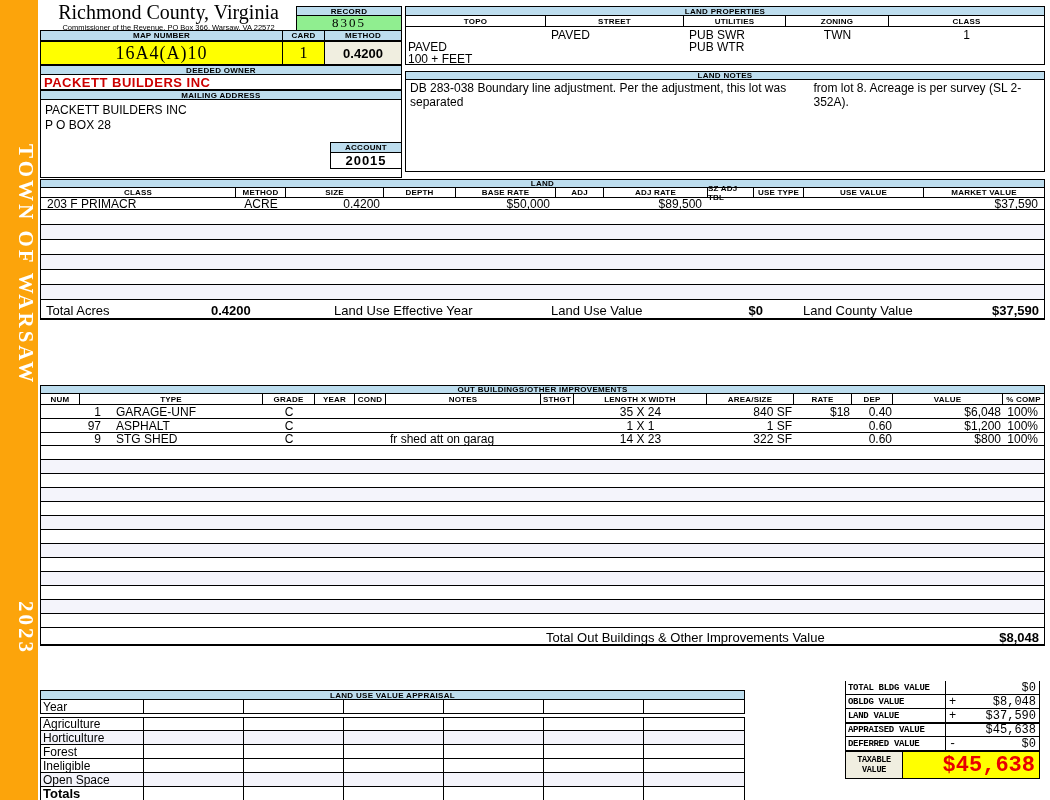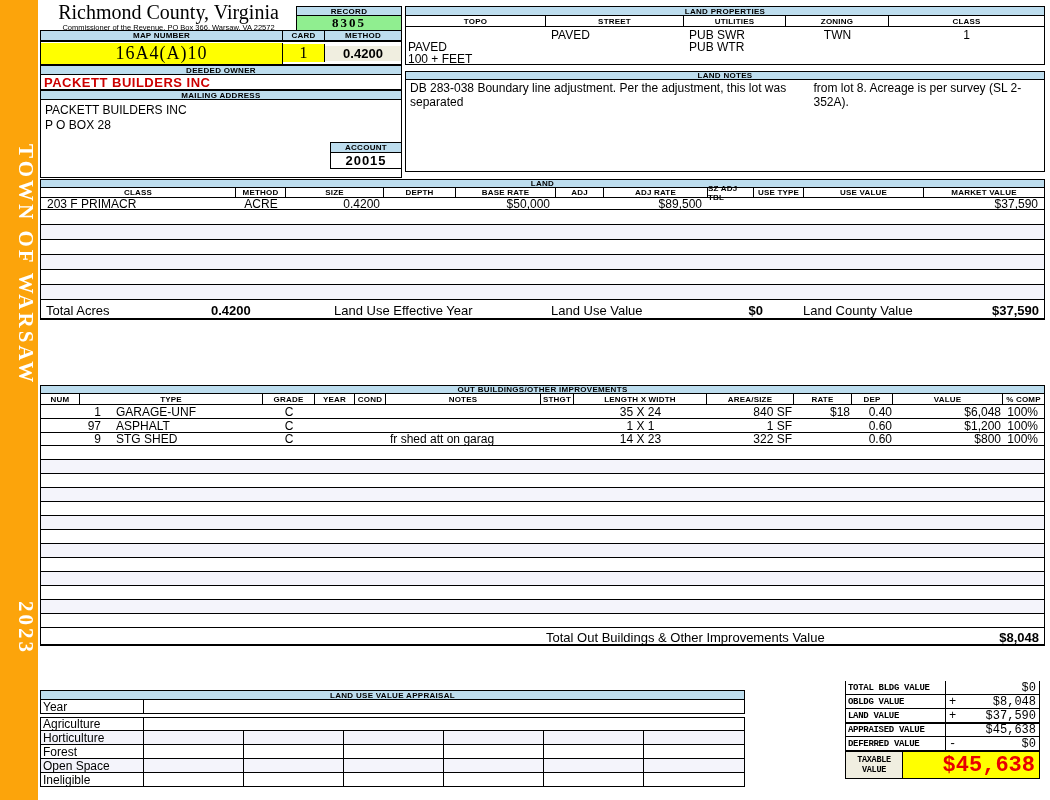--- a/index.html
+++ b/index.html
@@ -13,21 +13,21 @@
   .sidebar{position:absolute;left:0;top:0;width:38px;height:800px;background:#FCA40B;}
   .vtext{position:absolute;left:0;width:38px;display:flex;justify-content:center;
          writing-mode:vertical-rl;text-orientation:mixed;color:#fff;
          font-family:"Liberation Serif",serif;font-weight:bold;font-size:21px;letter-spacing:3px;}
 
   
   .bar{background:#BDDDEE;border:1px solid #000;box-sizing:border-box;
        font-weight:bold;font-size:8px;letter-spacing:.3px;
        display:flex;align-items:center;justify-content:center;}
   .row{display:flex;border:solid #000;border-width:0 1px 1px 1px;box-sizing:border-box;background:#fff;}
-  .row.bt{border-top:1px solid #000;align-items:center;}
+  .row.bt{border-top:1px solid #000;}
   .hcell{border-right:1px solid #000;box-sizing:border-box;background:#fff;
          font-weight:bold;font-size:8px;letter-spacing:.2px;
          display:flex;align-items:center;justify-content:center;}
   .hcell.blue{background:#BDDDEE;border-top:1px solid #000;border-bottom:1px solid #000;}
   .hcell:last-child{border-right:none;}
   .dcell{box-sizing:border-box;font-size:12px;display:flex;align-items:center;white-space:nowrap;overflow:visible;}
   .al{justify-content:flex-start;} .ac{justify-content:center;} .ar{justify-content:flex-end;}
   .filler{height:15px;}
   .filler.alt{background:#f4f4fb;}
   .bold{font-weight:bold;}
@@ -55,21 +55,21 @@
   <div class="sidebar">
     <div class="vtext" style="top:140px;height:250px;">TOWN OF WARSAW</div>
     <div class="vtext" style="top:590px;height:75px;">2023</div>
   </div>
 
   <div class="abs serif" style="left:42px;top:1px;width:253px;text-align:center;font-size:20px;">Richmond County, Virginia</div>
   <div class="abs" style="left:42px;top:23px;width:253px;text-align:center;font-size:7.5px;">Commissioner of the Revenue, PO Box 366, Warsaw, VA 22572</div>
 
   <div class="abs" style="left:296px;top:6px;width:106px;">
     <div class="bar" style="height:10px;">RECORD</div>
-    <div class="row green serif" style="height:15px;align-items:center;justify-content:center;font-weight:bold;font-size:13px;letter-spacing:2px;background:#90EE90;">8305</div>
+    <div class="row green serif" style="height:15px;align-items:center;justify-content:center;font-weight:normal;font-size:13px;letter-spacing:2px;background:#90EE90;">8305</div>
   </div>
 
   <div class="abs" style="left:405px;top:6px;width:640px;">
     <div class="bar" style="height:10px;">LAND PROPERTIES</div>
     <div class="row" style="height:11px;">
       <div class="hcell" style="width:140px;">TOPO</div>
       <div class="hcell" style="width:138px;">STREET</div>
       <div class="hcell" style="width:102px;">UTILITIES</div>
       <div class="hcell" style="width:103px;">ZONING</div>
       <div class="hcell" style="flex:1;">CLASS</div>
@@ -301,31 +301,40 @@
       </div>
     <div class="row lua-row" style="height:14px;">
       <div class="lua-label mono">Forest</div>
     <div class="lua-cell"></div>
         <div class="lua-cell"></div>
         <div class="lua-cell"></div>
         <div class="lua-cell"></div>
         <div class="lua-cell"></div>
         <div class="lua-cell"></div>
       </div>
+    <div class="row lua-row" style="height:14px;">
+      <div class="lua-label mono">Ineligible</div>
+    <div class="lua-cell"></div>
+        <div class="lua-cell"></div>
+        <div class="lua-cell"></div>
+        <div class="lua-cell"></div>
+        <div class="lua-cell"></div>
+        <div class="lua-cell"></div>
+      </div>
     <div class="row lua-row" style="height:14px;background:#f4f4fb;">
       <div class="lua-label mono">Open Space</div>
     <div class="lua-cell"></div>
         <div class="lua-cell"></div>
         <div class="lua-cell"></div>
         <div class="lua-cell"></div>
         <div class="lua-cell"></div>
         <div class="lua-cell"></div>
       </div>
     <div class="row lua-row" style="height:14px;">
-      <div class="lua-label mono">Ineligible</div>
+      <div class="lua-label mono bold" style="font-size:13px;">Totals</div>
     <div class="lua-cell"></div>
         <div class="lua-cell"></div>
         <div class="lua-cell"></div>
         <div class="lua-cell"></div>
         <div class="lua-cell"></div>
         <div class="lua-cell"></div>
       </div>
   </div>
 
   <div class="abs" style="left:845px;top:681px;width:195px;">

